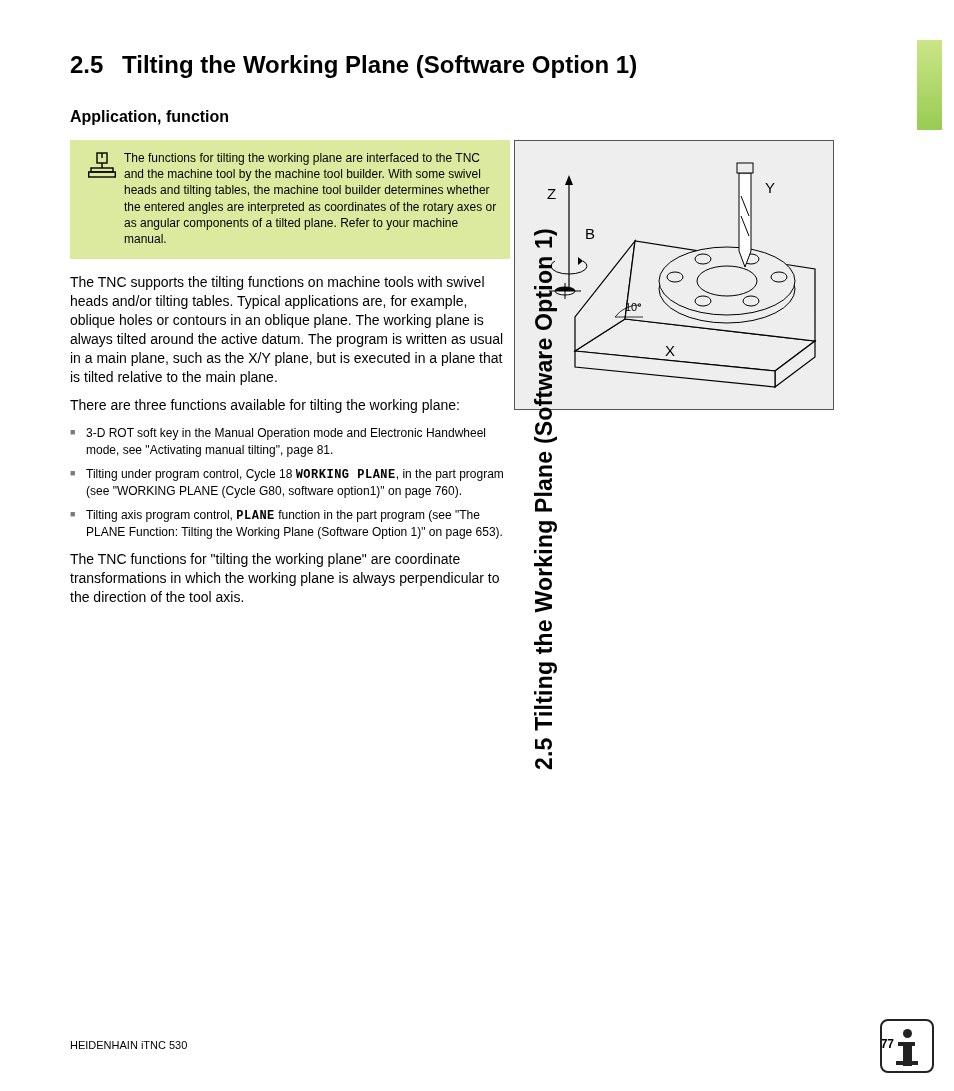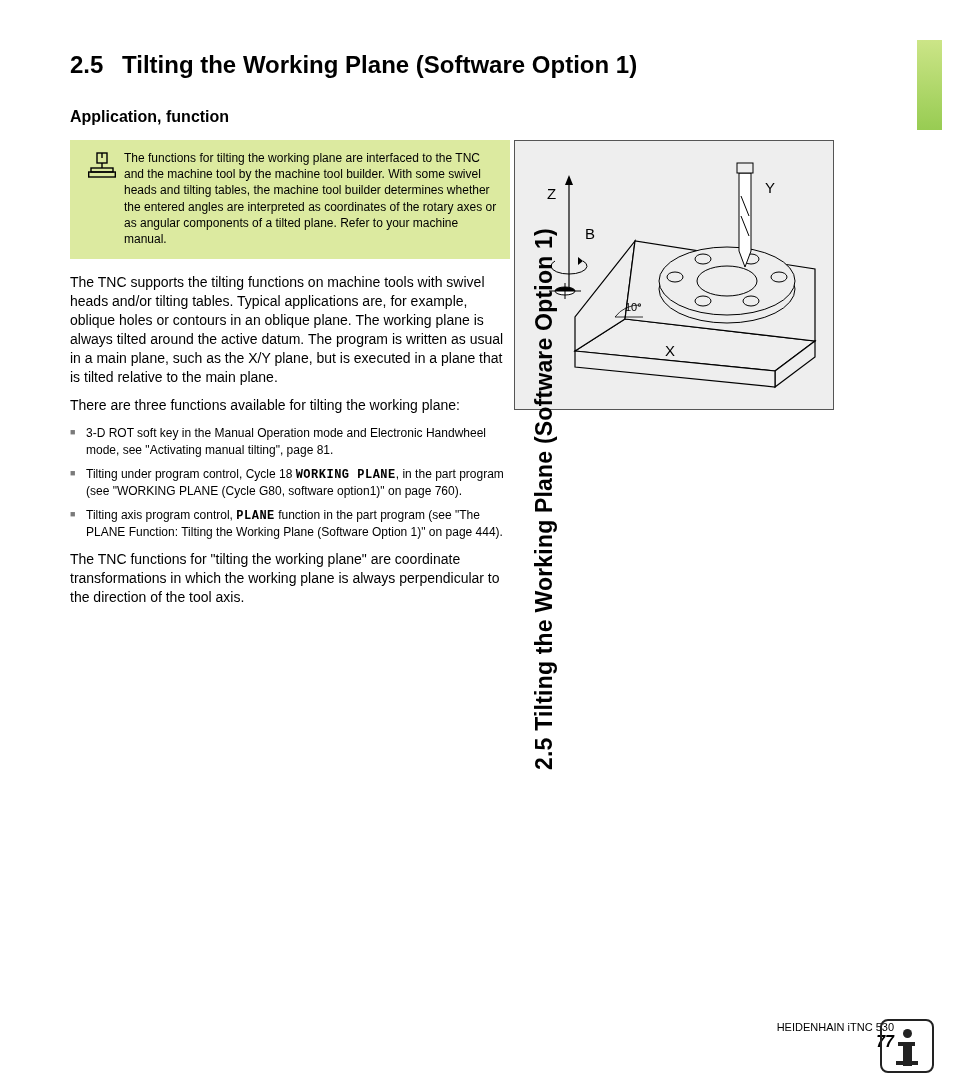--- a/index.html
+++ b/index.html
@@ -16,22 +16,22 @@
   .col-right { width: 320px; flex: 0 0 320px; }
   .note { display: flex; background: #dceaa0; padding: 10px 12px 12px 10px; margin-bottom: 14px; font-size: 12px; line-height: 1.35; }
   .note .nicon { width: 44px; flex: 0 0 44px; display: flex; align-items: flex-start; justify-content: center; padding-top: 2px; }
   .note .ntext { flex: 1; }
   p.body { font-size: 14px; line-height: 1.35; margin-bottom: 10px; }
   ul.body { list-style: none; padding: 0; margin: 0 0 10px 0; }
   ul.body li { position: relative; padding-left: 16px; font-size: 12px; line-height: 1.35; margin-bottom: 8px; }
   ul.body li::before { content: "■"; position: absolute; left: 0; top: 1px; font-size: 9px; color: #7a7a7a; }
   .mono { font-family: "Courier New", monospace; font-weight: bold; letter-spacing: .5px; }
   .figure { border: 1px solid #555; background: #eee; width: 320px; height: 270px; }
-  .footer { position: absolute; left: 70px; right: 60px; bottom: 40px; display: flex; align-items: flex-end; justify-content: space-between; font-size: 11px; flex-direction: column; }
-  .footer .pnum { font-weight: bold; font-size: 16px; font-style: italic; }
+  .footer { position: absolute; left: 70px; right: 60px; bottom: 40px; display: flex; align-items: flex-end; justify-content: space-between; font-size: 11px; }
+  .footer .pnum { font-weight: bold; font-size: 12px; }
   .info-badge { position: absolute; right: 20px; bottom: 18px; width: 54px; height: 54px; border: 2px solid #222; border-radius: 8px; display: flex; align-items: center; justify-content: center; }
   .info-badge .dot { position: absolute; top: 8px; width: 9px; height: 9px; border-radius: 50%; background: #222; }
   .info-badge .stem { position: absolute; top: 21px; width: 9px; height: 24px; background: #222; }
   .info-badge .serif-top { position: absolute; top: 21px; width: 17px; height: 4px; background: #222; left: 16px; }
   .info-badge .serif-bot { position: absolute; bottom: 6px; width: 22px; height: 4px; background: #222; }
   svg text { font-family: Arial, Helvetica, sans-serif; }
 </style>
 </head>
 <body>
 
@@ -69,21 +69,21 @@
       <p class="body">There are three functions available for tilting the working plane:</p>
 
       <ul class="body">
         <li>
           <span>3-D ROT soft key in the Manual Operation mode and Electronic Handwheel mode, see "Activating manual tilting", page 81.</span>
         </li>
         <li>
           <span>Tilting under program control, Cycle 18 </span><span class="mono">WORKING PLANE</span><span>, in the part program (see "WORKING PLANE (Cycle G80, software option1)" on page 760).</span>
         </li>
         <li>
-          <span>Tilting axis program control, </span><span class="mono">PLANE</span><span> function in the part program (see "The PLANE Function: Tilting the Working Plane (Software Option 1)" on page 444).</span>
+          <span>Tilting axis program control, </span><span class="mono">PLANE</span><span> function in the part program (see "The PLANE Function: Tilting the Working Plane (Software Option 1)" on page 653).</span>
         </li>
       </ul>
 
       <p class="body">The TNC functions for "tilting the working plane" are coordinate transformations in which the working plane is always perpendicular to the direction of the tool axis.</p>
     </div>
 
     <div class="col-right">
       <div class="figure">
         <svg width="320" height="270" viewBox="0 0 320 270">
 

